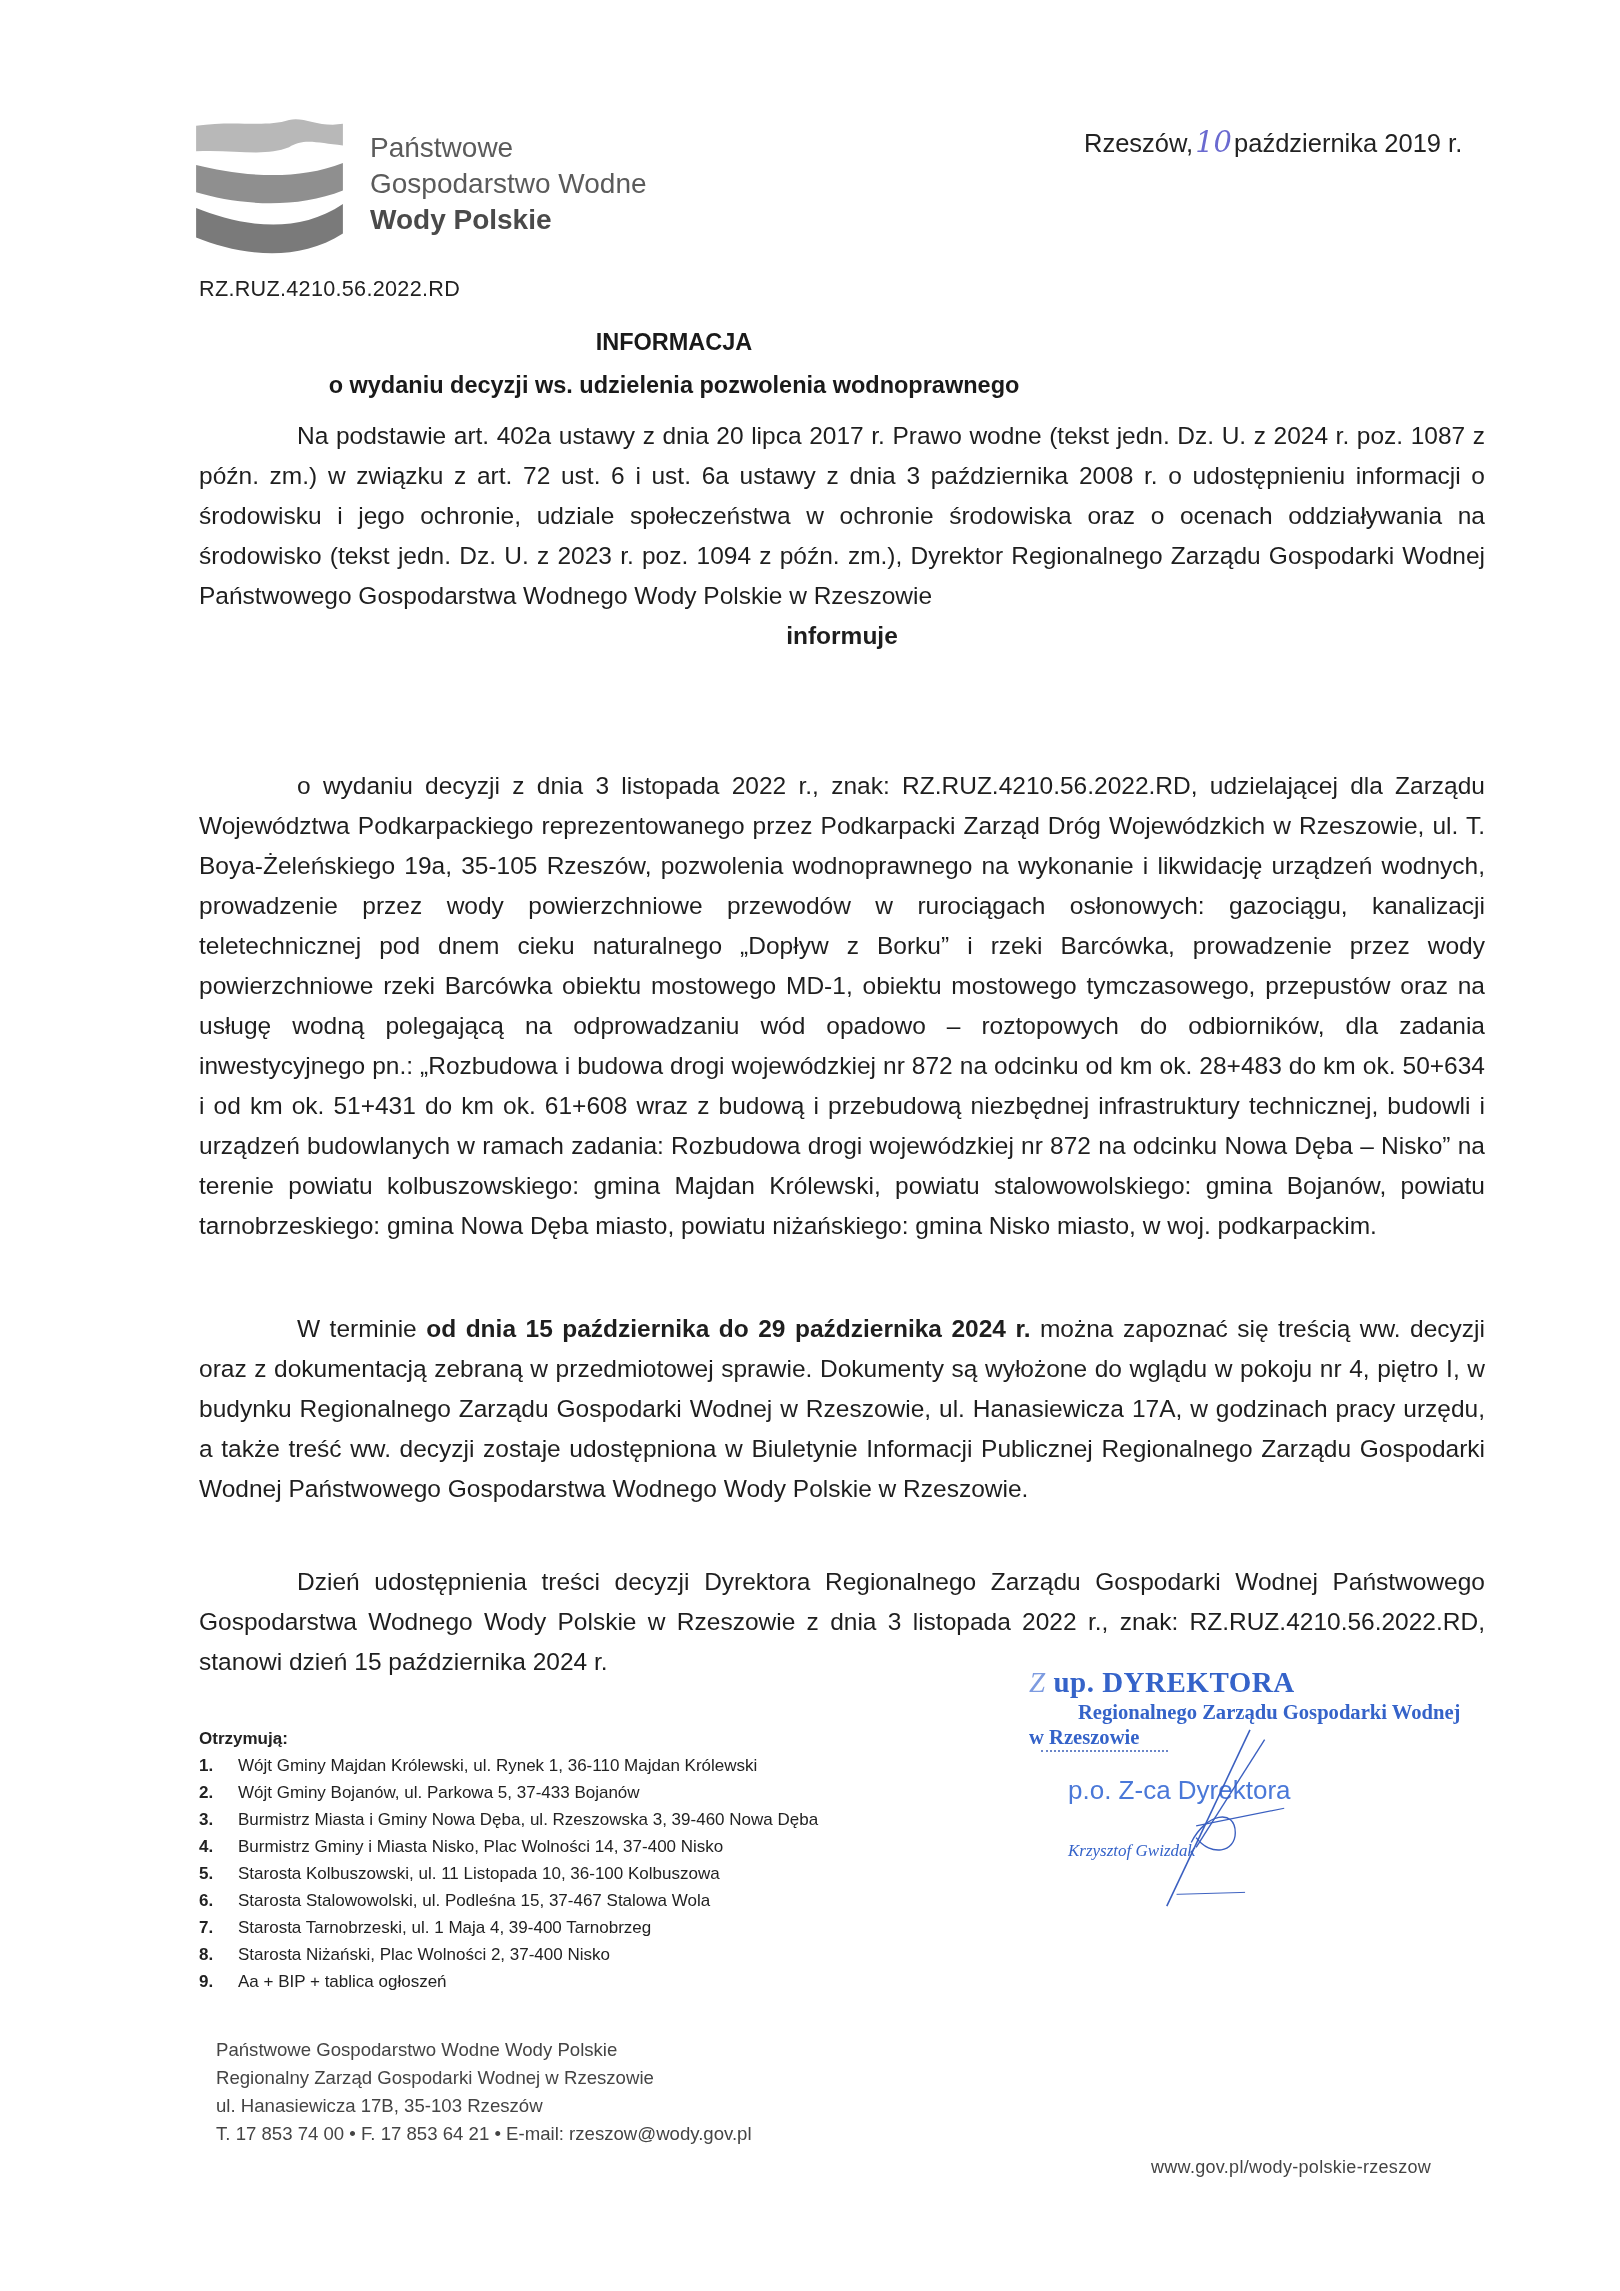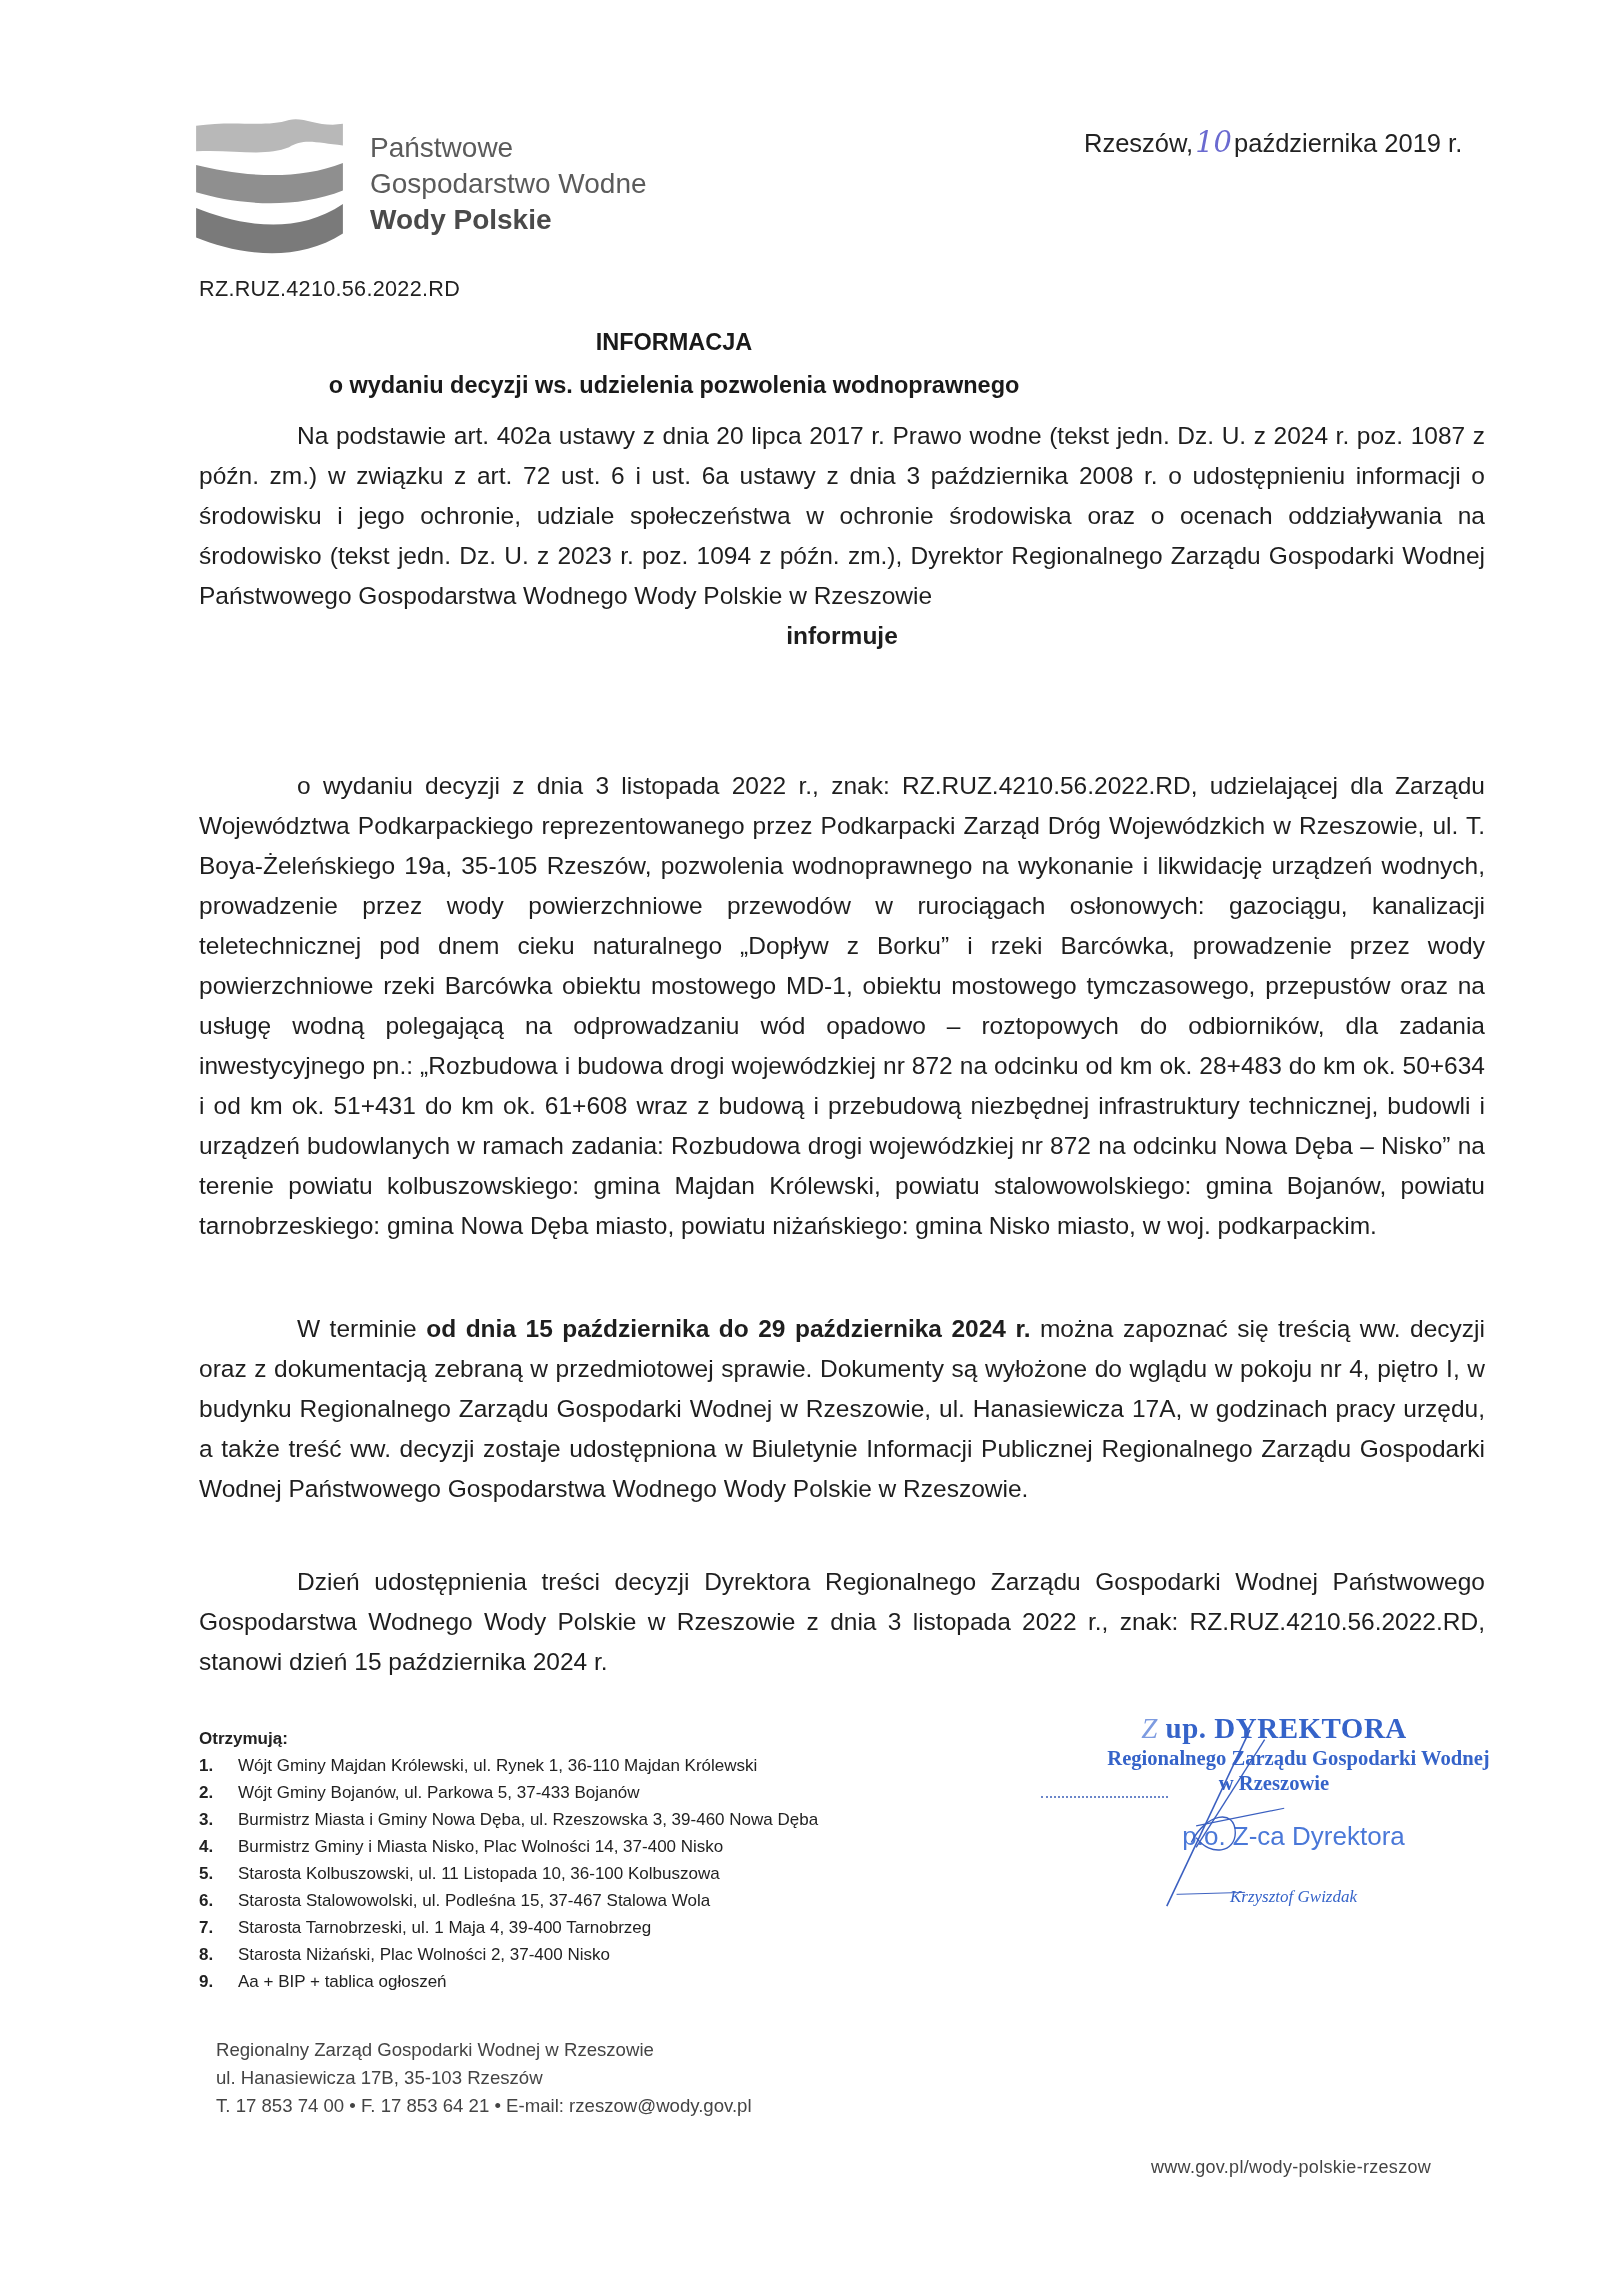--- a/index.html
+++ b/index.html
@@ -31,21 +31,21 @@
     .p4 { top: 1562px; }
 
     
     .recipients { position: absolute; left: 199px; top: 1725px; font-size: 17px; line-height: 27px; color: #222; }
     .recipients .head { font-weight: bold; }
     .recipients ol { list-style: none; margin: 0; padding: 0; }
     .recipients li { display: flex; }
     .recipients .num { width: 39px; font-weight: bold; }
 
     
-    .stamp { position: absolute; left: 1029px; top: 1712px; width: 490px; color: #3563c9; font-family: "Liberation Serif", serif; text-align: center; }
+    .stamp { position: absolute; left: 1029px; top: 1666px; width: 490px; color: #3563c9; font-family: "Liberation Serif", serif; }
     .stamp .s1 { font-size: 29px; font-weight: bold; letter-spacing: 0.5px; }
     .stamp .s1 .z { font-style: italic; font-weight: normal; color: #7d9be0; }
     .stamp .s2 { font-size: 20.6px; font-weight: bold; margin-top: 2px; margin-left: 49px; }
     .stamp .s3 { font-size: 20.6px; font-weight: bold; margin-top: 2px; }
     .stamp .dots { position: absolute; left: 11.8px; top: 84px; width: 127px; border-top: 2px dotted #6a86c9; }
     .stamp .s4 { font-family: "Liberation Sans", sans-serif; font-size: 26px; font-weight: normal; margin-top: 25.5px; margin-left: 39px; color: #4a78d8; }
     .stamp .s5 { font-size: 17px; font-style: italic; margin-top: 35px; margin-left: 39px; }
     .signature { position: absolute; left: 1157px; top: 1720px; width: 137px; height: 196px; pointer-events: none; }
 
     
@@ -148,20 +148,21 @@
   </div>
   <svg class="signature" viewBox="0 0 140 200">
     <path d="M10 190 L95 10" stroke="#3a5fc0" stroke-width="1.6" fill="none"></path>
     <path d="M40 130 L110 20" stroke="#3a5fc0" stroke-width="1.4" fill="none"></path>
     <path d="M35 125 C50 95, 80 90, 80 115 C80 135, 55 140, 40 120" stroke="#3a5fc0" stroke-width="1.4" fill="none"></path>
     <path d="M40 108 L130 90" stroke="#3a5fc0" stroke-width="1.2" fill="none"></path>
     <path d="M20 178 L90 176" stroke="#3a5fc0" stroke-width="1" fill="none"></path>
   </svg>
 
   <div class="footer">
+    <div>Państwowe Gospodarstwo Wodne Wody Polskie</div>
     <div>Regionalny Zarząd Gospodarki Wodnej w Rzeszowie</div>
     <div>ul. Hanasiewicza 17B, 35-103 Rzeszów</div>
     <div>T. 17 853 74 00 • F. 17 853 64 21 • E-mail: rzeszow@wody.gov.pl</div>
   </div>
   <div class="footer-web">www.gov.pl/wody-polskie-rzeszow</div>
 
 </div>
 
 
 </body></html>

